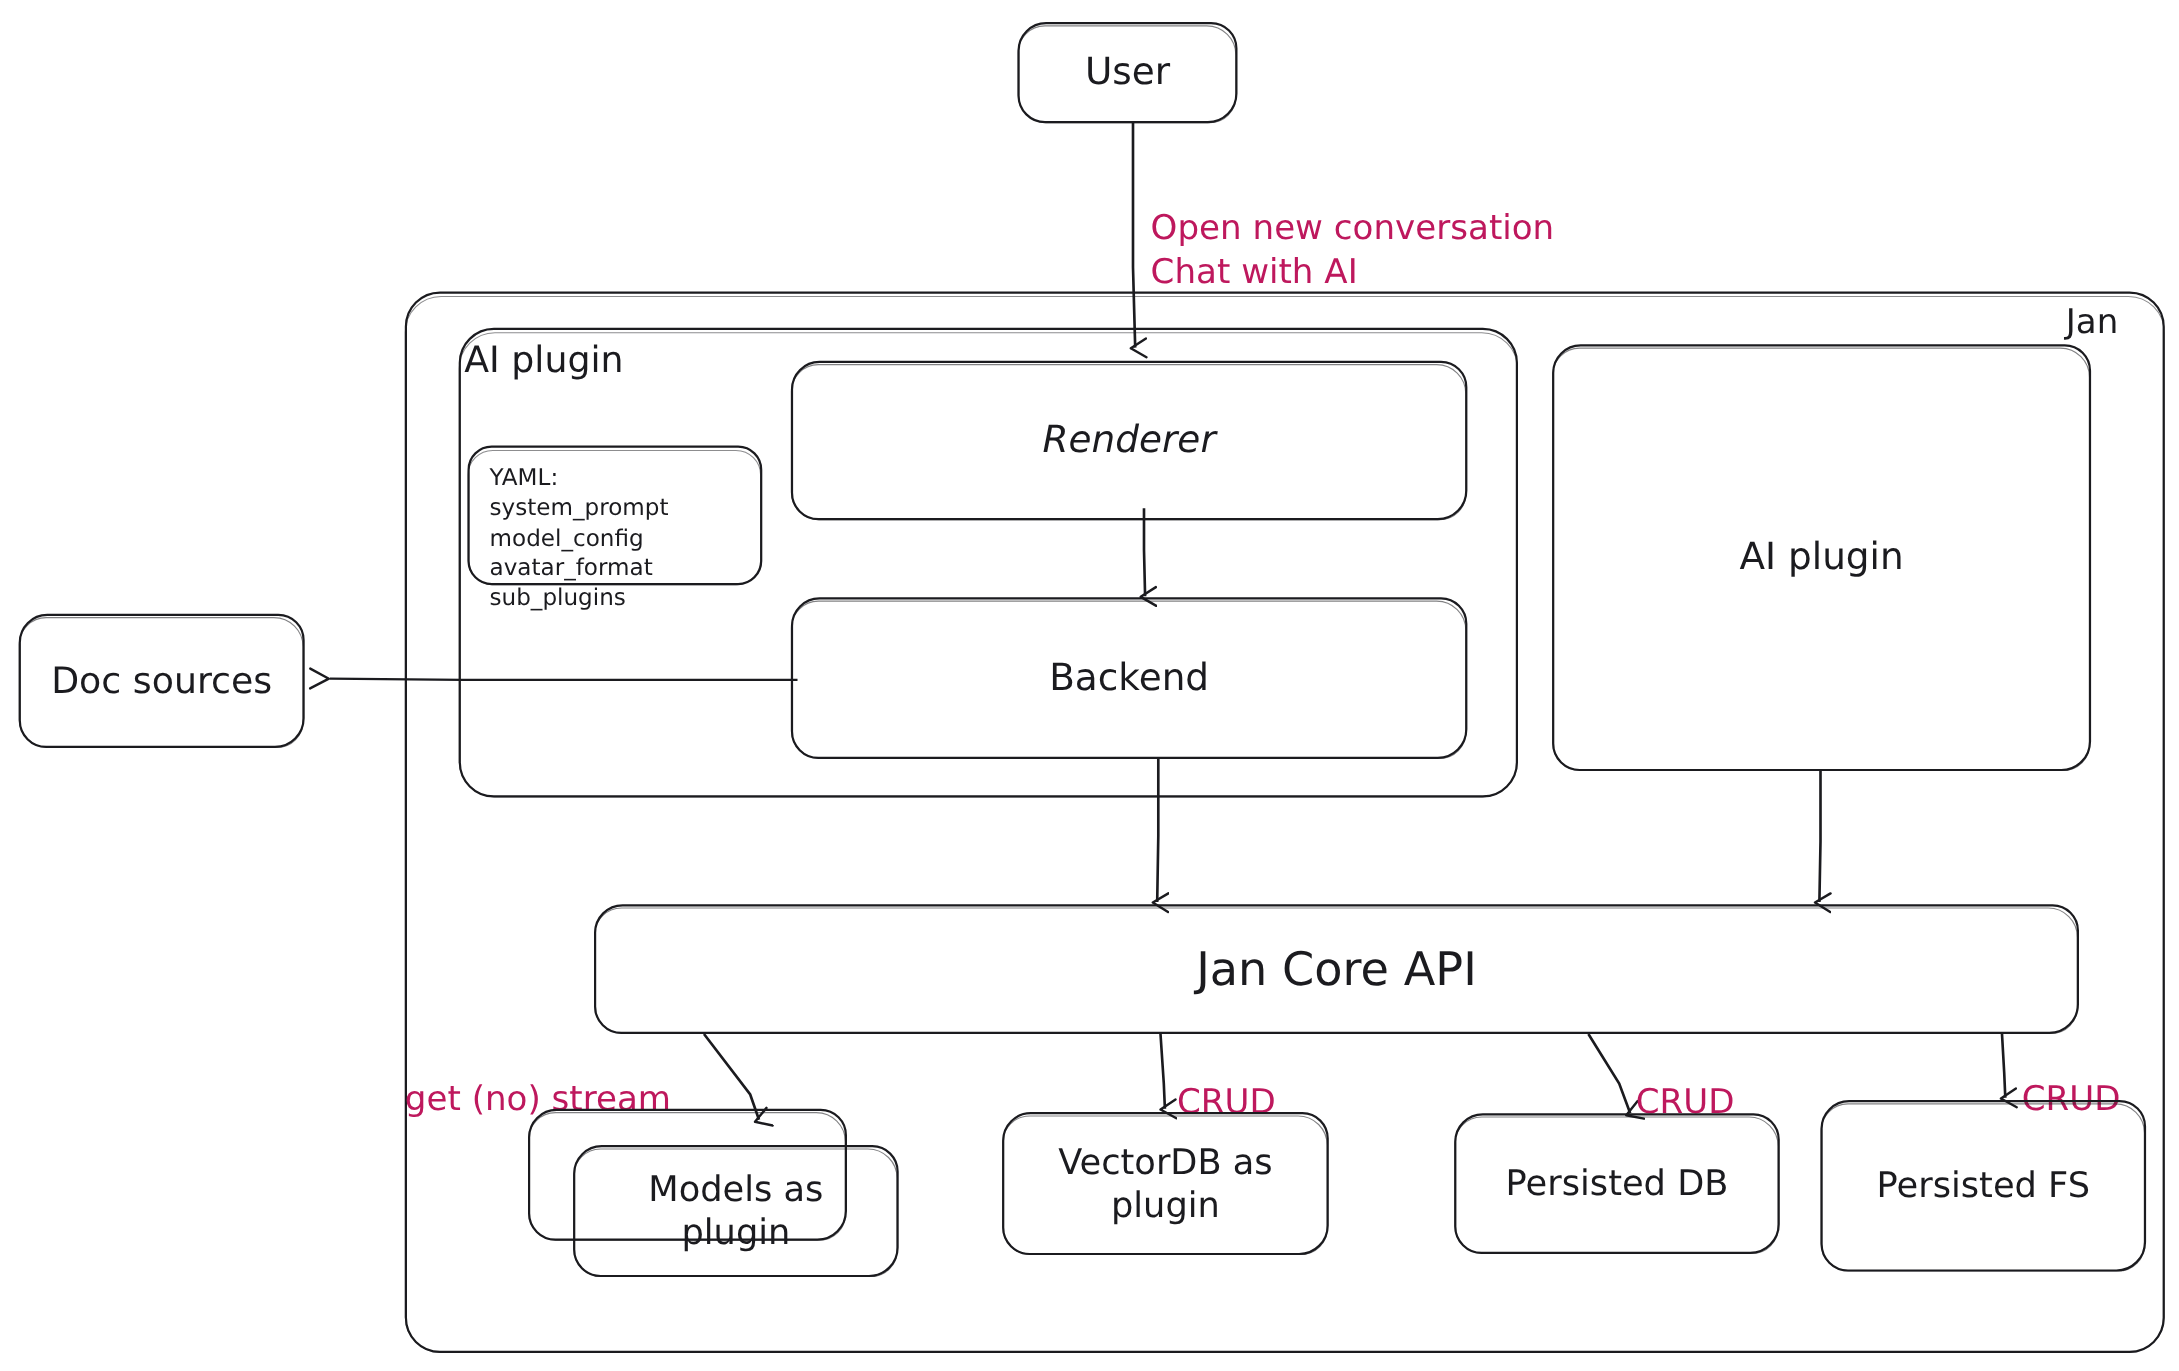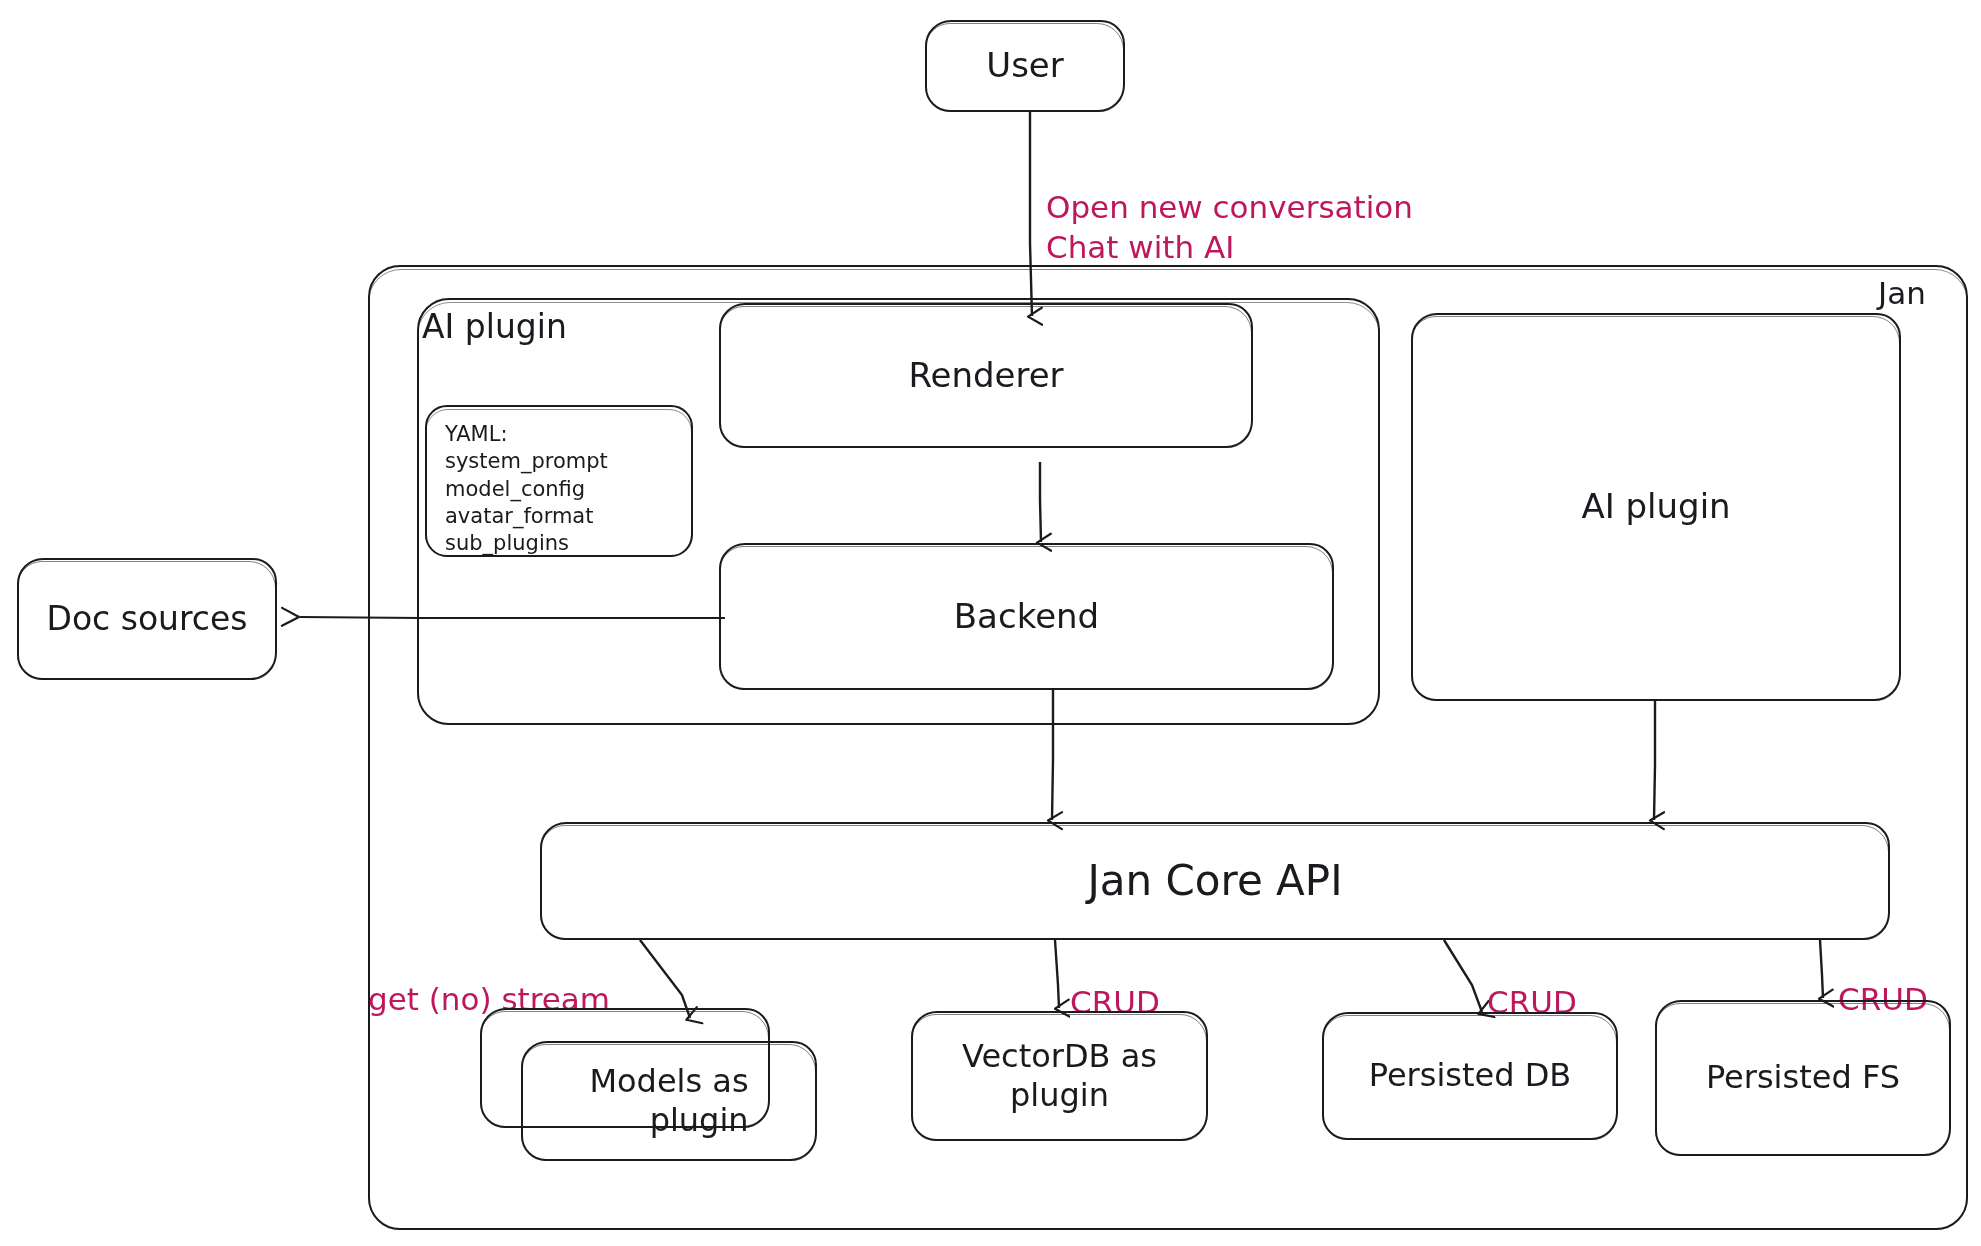--- a/index.html
+++ b/index.html
@@ -145,27 +145,27 @@
 
   <div class="edge-label" style="left:1046px; top:160px; font-size:31px;">Open new conversation
 Chat with AI</div>
 
   <div class="group" style="left:368px; top:265px; width:1600px; height:965px;"></div>
   <div class="group-title" style="left:1878px; top:275px; font-size:31px;">Jan</div>
 
   <div class="group" style="left:417px; top:298px; width:963px; height:427px;"></div>
   <div class="group-title" style="left:422px; top:307px; font-size:33px;">AI plugin</div>
 
-  <div class="yaml-box" style="left:425px; top:405px; width:268px; height:152px; font-size:21px;">YAML:
+  <div class="yaml-box" style="left:425px; top:405px; width:268px; height:127px; font-size:21px;">YAML:
 system_prompt
 model_config
 avatar_format
 sub_plugins</div>
 
-  <div class="node" style="left:719px; top:303px; width:534px; height:145px; font-size:34px;">
+  <div class="node" style="left:719px; top:328px; width:615px; height:145px; font-size:34px;font-style:italic;">
     <span class="node-label">Renderer</span>
   </div>
 
   <div class="node" style="left:719px; top:543px; width:615px; height:147px; font-size:34px;">
     <span class="node-label">Backend</span>
   </div>
 
   <div class="node" style="left:1411px; top:313px; width:490px; height:388px; font-size:34px;">
     <span class="node-label">AI plugin</span>
   </div>
@@ -180,21 +180,21 @@
 
   <div class="edge-label" style="left:368px; top:952px; font-size:31px;">get (no) stream</div>
 
   <div class="edge-label" style="left:1070px; top:955px; font-size:31px;">CRUD</div>
   <div class="edge-label" style="left:1487px; top:955px; font-size:31px;">CRUD</div>
   <div class="edge-label" style="left:1838px; top:952px; font-size:31px;">CRUD</div>
 
   <div class="node" style="left:480px; top:1008px; width:290px; height:120px;"></div>
 
   <div class="node" style="left:521px; top:1041px; width:296px; height:120px; font-size:32px;">
-    <span class="node-label" style="white-space:pre-line;text-align:right;">Models as
+    <span class="node-label" style="white-space:pre-line;">Models as
 plugin</span>
   </div>
 
   <div class="node" style="left:911px; top:1011px; width:297px; height:130px; font-size:32px;text-align:center;">
     <span class="node-label" style="white-space:pre-line;">VectorDB as
 plugin</span>
   </div>
 
   <div class="node" style="left:1322px; top:1012px; width:296px; height:128px; font-size:32px;">
     <span class="node-label">Persisted DB</span>

